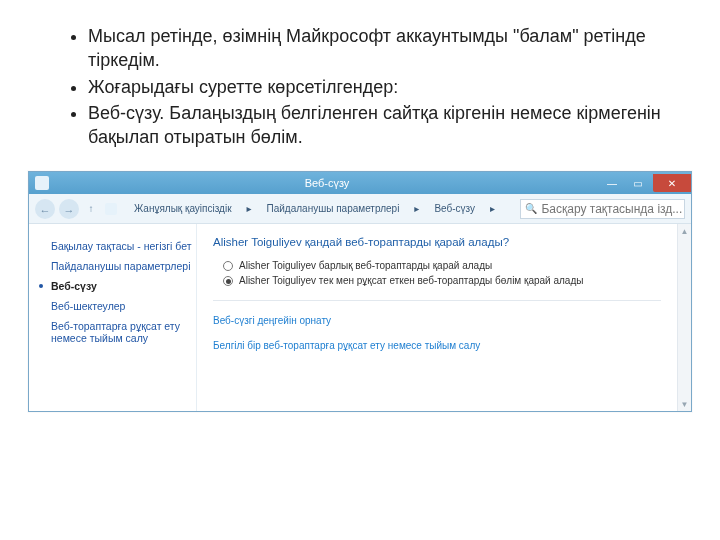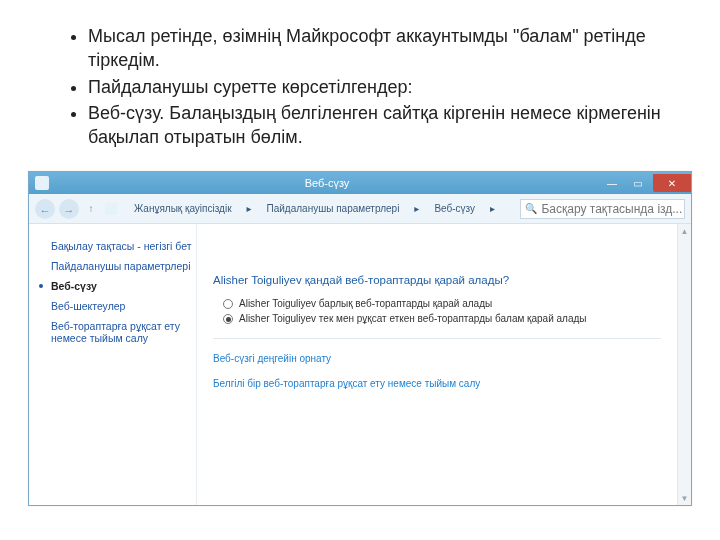--- a/index.html
+++ b/index.html
@@ -17,21 +17,21 @@
     padding: 24px 50px 14px 88px;
     font-size: 18px;
     line-height: 1.35;
   }
   .bullets li { margin-bottom: 2px; list-style: disc; }
   
   .app {
     margin: 6px 28px 0 28px;
     border: 1px solid #7aa8c9;
     background: #fff;
-    height: 335px;
+    height: 241px;
     position: relative;
     box-shadow: 0 0 0 1px rgba(0,0,0,0.02);
     display: flex;
     flex-direction: column;
   }
   .titlebar {
     height: 22px;
     background: linear-gradient(#6fb3dc, #56a0ce);
     color: #fff;
     display: flex;
@@ -94,42 +94,41 @@
   .side-item { padding: 4px 0 4px 8px; cursor:pointer; position:relative;}
   .side-item.active { font-weight: bold; color:#222; }
   .side-item.active::before {
     content:""; position:absolute; left:-4px; top:8px;
     width:4px; height:4px; background:#2156a5; border-radius:50%;
   }
   .content {
     flex:1; padding: 12px 16px 8px 16px;
     font-size: 10px; color:#444;
     overflow:auto;
-    margin-top:38px;
   }
   .heading { color:#1f5fa8; font-size:11.5px; margin-bottom:10px; }
   .radio-row { display:flex; align-items:flex-end; gap:6px; padding:2px 0 2px 10px; font-size:10px; color:#333;}
   .radio {
     width:10px; height:10px; border:1px solid #777; border-radius:50%;
     display:inline-flex; align-items:center; justify-content:center; background:#fff;
   }
   .radio.sel::after { content:""; width:5px; height:5px; border-radius:50%; background:#444; }
   .section { margin-top:14px; font-size:10px; color:#333; }
   .section .link { color:#1f7fd1; cursor:pointer; display:block; margin-top:4px; padding-left:0;}
   .hr { border-top:1px solid #e2e8ee; margin:12px 0 8px 0; }
   .scrollbar { width:14px; background:#f2f5f8; border-left:1px solid #e2e8ee; display:flex; flex-direction:column;}
   .sb-btn{height:14px;display:flex;align-items:center;justify-content:center;font-size:8px;color:#97a6b2;}
   .sb-track{flex:1;}
 </style>
 </head>
 <body>
 
 <ul class="bullets">
   <li>Мысал ретінде, өзімнің Майкрософт аккаунтымды "балам" ретінде тіркедім.</li>
-  <li>Пайдаланушы суретте көрсетілгендер:</li>
+  <li>Жоғарыдағы суретте көрсетілгендер:</li>
   <li>Веб-сүзу. Балаңыздың белгіленген сайтқа кіргенін немесе кірмегенін бақылап отыратын бөлім.</li>
 </ul>
 
 <div class="app">
 
   <div class="titlebar">
     <span class="title-icon"></span>
     <span class="title-text">Веб-сүзу</span>
     <div class="win-btns">
       <div class="win-btn">—</div>
@@ -167,21 +166,21 @@
     </div>
 
     <div class="content">
       <div class="heading">Alisher Toiguliyev қандай веб-тораптарды қарай алады?</div>
       <div class="radio-row">
         <span class="radio"></span>
         <span>Alisher Toiguliyev барлық веб-тораптарды қарай алады</span>
       </div>
       <div class="radio-row">
         <span class="radio sel"></span>
-        <span>Alisher Toiguliyev тек мен рұқсат еткен веб-тораптарды балам қарай алады</span>
+        <span>Alisher Toiguliyev тек мен рұқсат еткен веб-тораптарды бөлім қарай алады</span>
       </div>
 
       <div class="hr"></div>
 
       <div class="section">
         <span class="link">Веб-сүзгі деңгейін орнату</span>
       </div>
 
       <div class="section">
         <span class="link">Белгілі бір веб-тораптарға рұқсат ету немесе тыйым салу</span>

